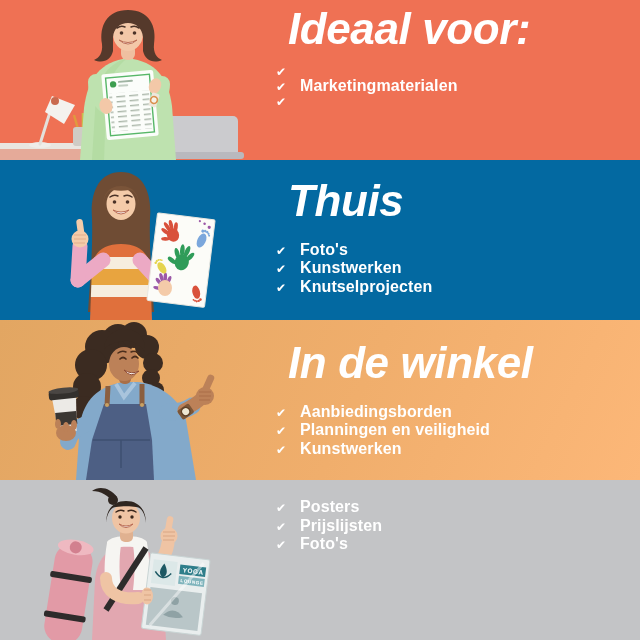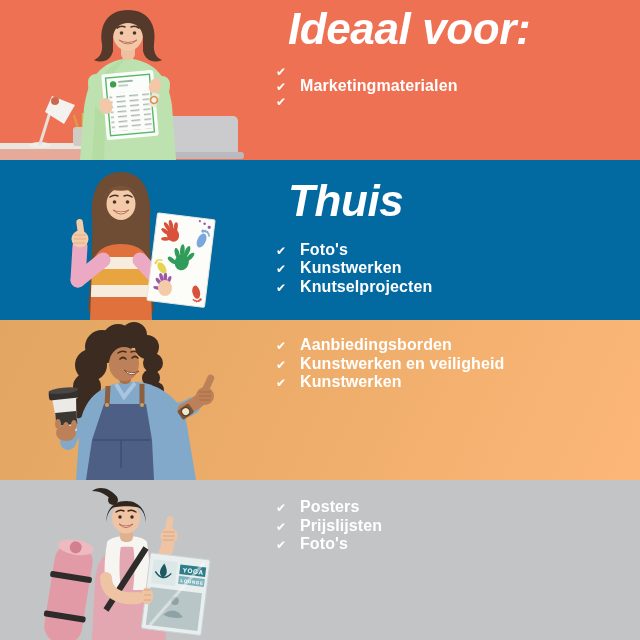--- a/index.html
+++ b/index.html
@@ -239,28 +239,29 @@
           <rect x="205" y="54" width="7" height="19" rx="3.5" fill="#BC8158" transform="rotate(24 208 63)"></rect>
           <path d="M199 72 h12 M199 76 h12 M199 80 h11" stroke="#A96F48" stroke-width="1.2"></path>
         </g>
         <g transform="rotate(-35 186 92)">
           <rect x="179" y="86" width="14" height="11" rx="2" fill="#7B5638"></rect>
           <circle cx="186" cy="91.5" r="4.2" fill="#EFE7D2" stroke="#5E4026" stroke-width="1.4"></circle>
         </g>
       </g>
     </svg>
     <div class="text">
+      <h2 class="title sec-title">In de winkel</h2>
       <ul class="checklist">
         <li>
           <span class="check">✔</span>
           <span>Aanbiedingsborden</span>
         </li>
         <li>
           <span class="check">✔</span>
-          <span>Kunstwerken en veiligheid</span>
+          <span>Planningen en veiligheid</span>
         </li>
         <li>
           <span class="check">✔</span>
           <span>Kunstwerken</span>
         </li>
       </ul>
     </div>
   </section>
 
   <section class="band band-4">

